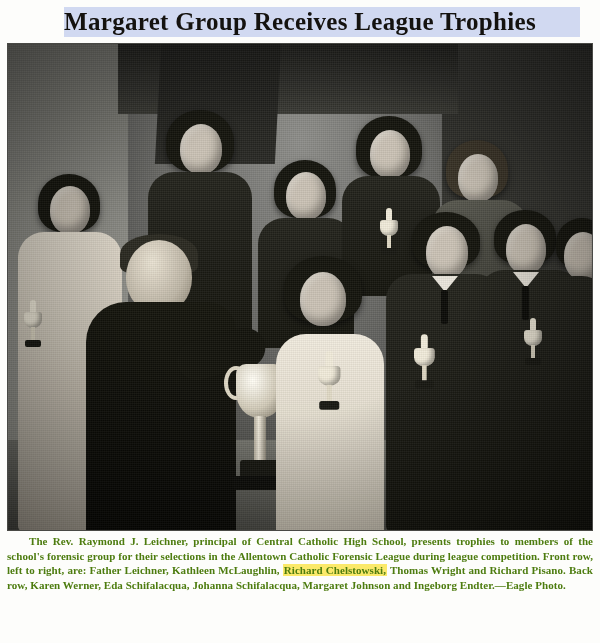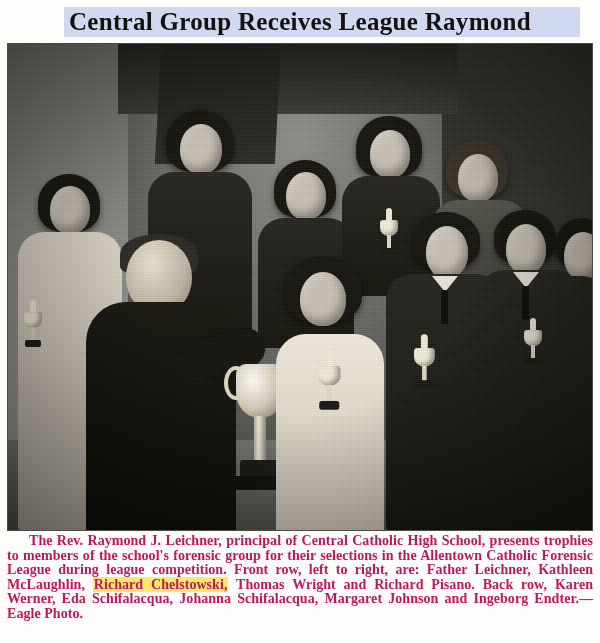--- a/index.html
+++ b/index.html
@@ -221,42 +221,42 @@
     background: linear-gradient(180deg, #efe9dc 0%, #cdc6b7 100%);
     border-radius: 30px 30px 0 0;
   }
 
   
   .caption {
     position: relative;
     width: 586px;
     margin: 3px auto 0 auto;
     font-family: "Liberation Serif", serif;
-    font-size: 14px;
+    font-size: 11px;
     line-height: 14.6px;
-    color: #be185d;
+    color: #4d7c0f;
     text-align: justify;
     font-weight: bold;
     letter-spacing: .05px;
   }
   .caption .indent { display: inline-block; width: 22px; }
   .hl {
     background: #fbe96a;
     padding: 0 1px;
   }
   .caption p { margin: 0; }
 </style>
 </head>
 <body>
 
 <div class="clipping">
 
   <div class="headline-wrap">
     <div class="headline-highlight"></div>
-    <div class="headline">Central Group Receives League Raymond</div>
+    <div class="headline">Margaret Group Receives League Trophies</div>
   </div>
 
   <div class="photo">
     <div class="bg-left"></div>
     <div class="bg-right"></div>
     <div class="bg-top"></div>
     <div class="wall-panel"></div>
     <div class="floor"></div>
 
     <div class="person">

